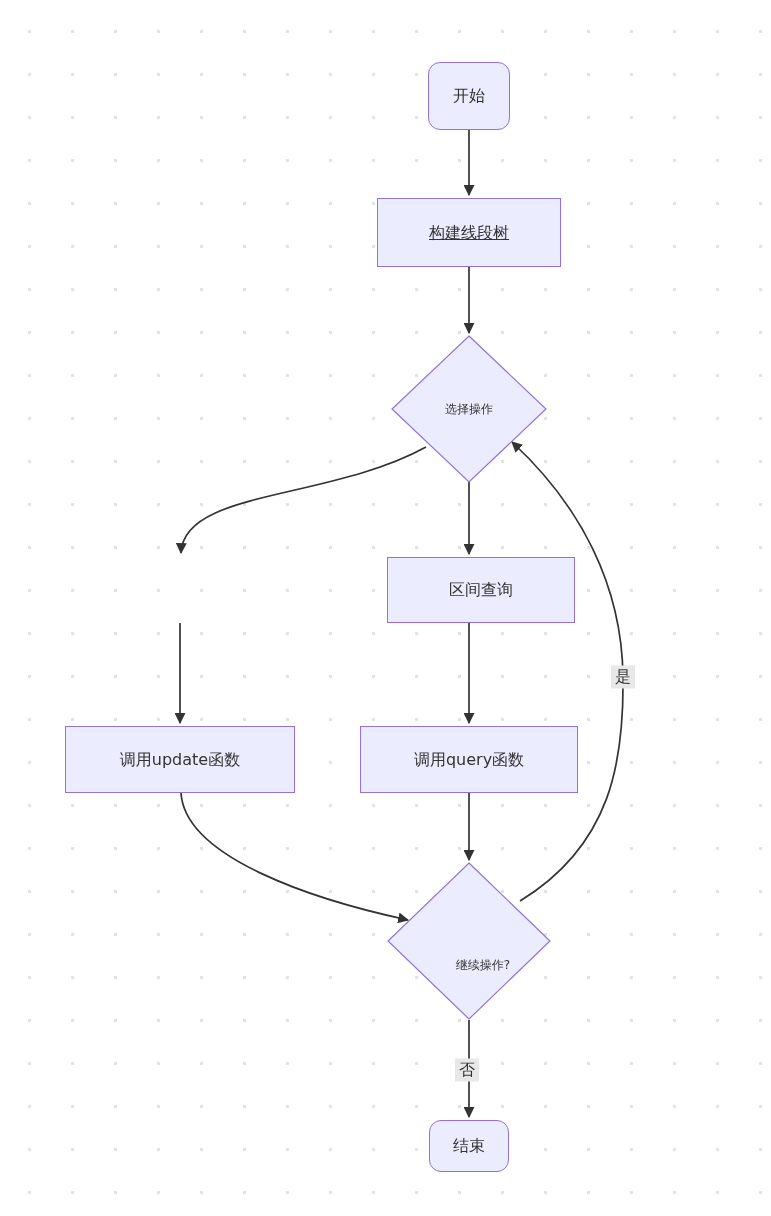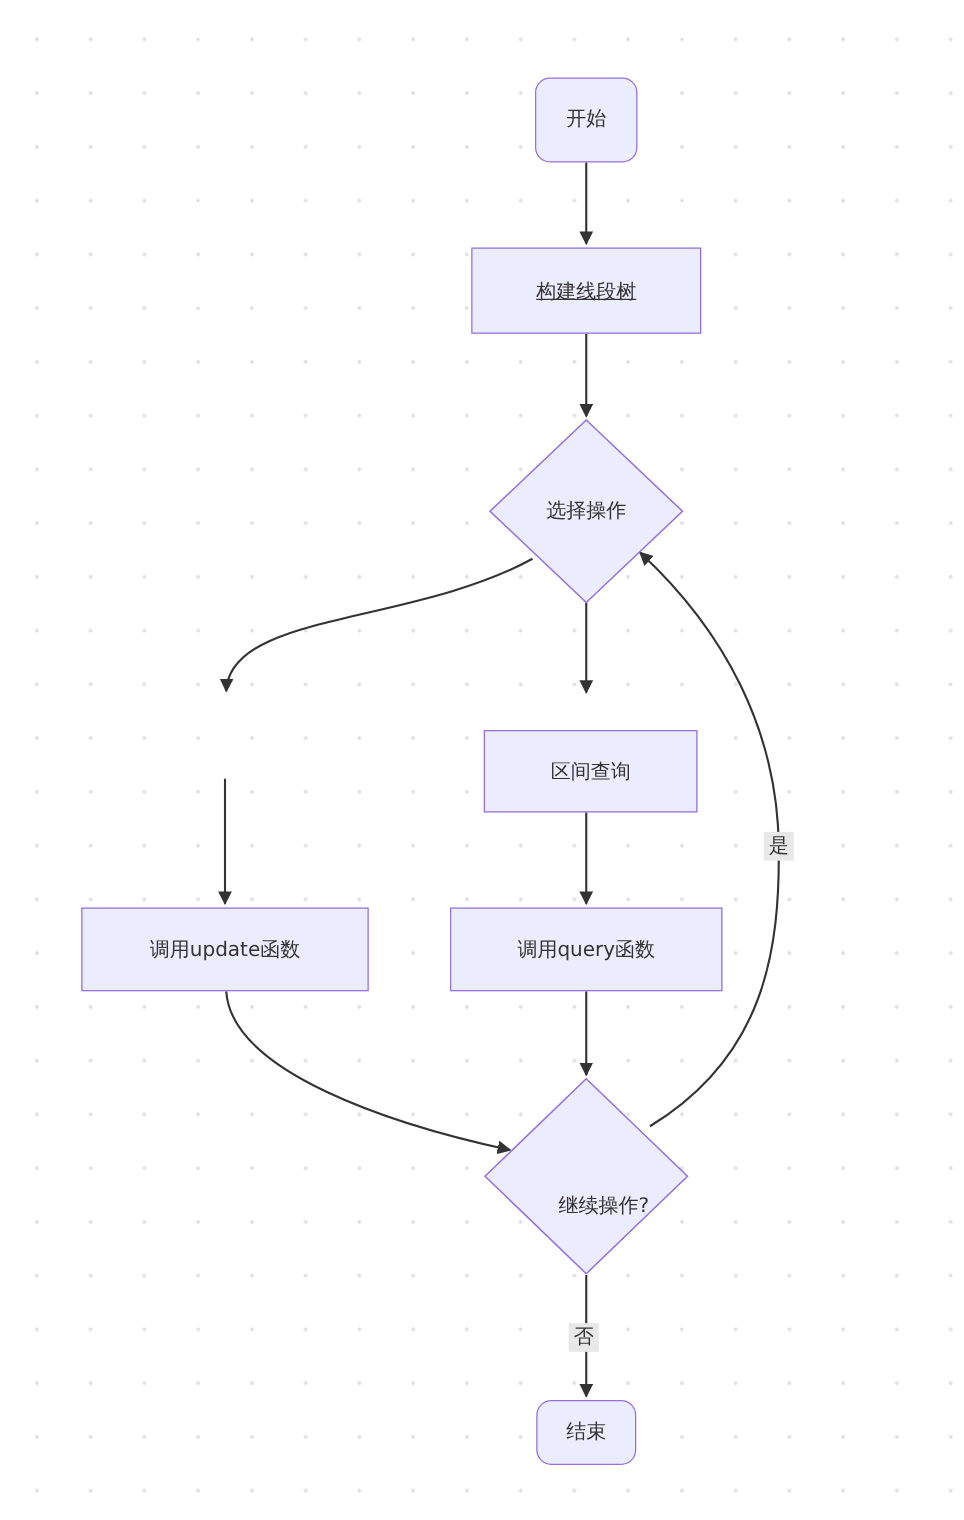--- a/index.html
+++ b/index.html
@@ -21,25 +21,25 @@
     position:absolute;
     box-sizing:border-box;
     display:flex;align-items:center;justify-content:center;
     background:#ECECFF;
     border:1px solid #9370DB;
     font-size:16px;
     color:#333333;
     text-align:center;
     line-height:1.2;
   }
-  .rounded{border-radius:12px;font-family:Liberation Serif, serif;}
+  .rounded{border-radius:12px;}
   .diamond-label{
     position:absolute;
     transform:translate(-50%,-50%);
-    font-size:16px;color:#333333;
+    font-size:12px;color:#333333;
     white-space:nowrap;
     text-align:center;
   }
   .edge-label{
     position:absolute;
     transform:translate(-50%,-50%);
     background:#e8e8e8;
     padding:1px 4px;
     font-size:16px;
     color:#333333;
@@ -71,21 +71,21 @@
 
     <polygon class="diamond-shape" points="469,336 546,409 469,482 392,409"></polygon>
     <polygon class="diamond-shape" points="469,863 550,941 469,1019 388,941"></polygon>
   </svg>
 
   <div class="node rounded" style="left:428px;top:62px;width:82px;height:68px;">开始</div>
 
   <div class="node" style="left:377px;top:198px;width:184px;height:69px;text-decoration:underline;">构建线段树</div>
 
 
-  <div class="node" style="left:387px;top:584px;width:171px;height:66px;">区间查询</div>
+  <div class="node" style="left:387px;top:557px;width:188px;height:66px;">区间查询</div>
 
   <div class="node" style="left:65px;top:726px;width:230px;height:67px;">调用update函数</div>
 
   <div class="node" style="left:360px;top:726px;width:218px;height:67px;">调用query函数</div>
 
   <div class="node rounded" style="left:429px;top:1120px;width:80px;height:52px;">结束</div>
 
   <div class="diamond-label" style="left:469px;top:409px;">选择操作</div>
 
   <div class="diamond-label" style="left:483px;top:941px;margin-top:24px;">继续操作?</div>

